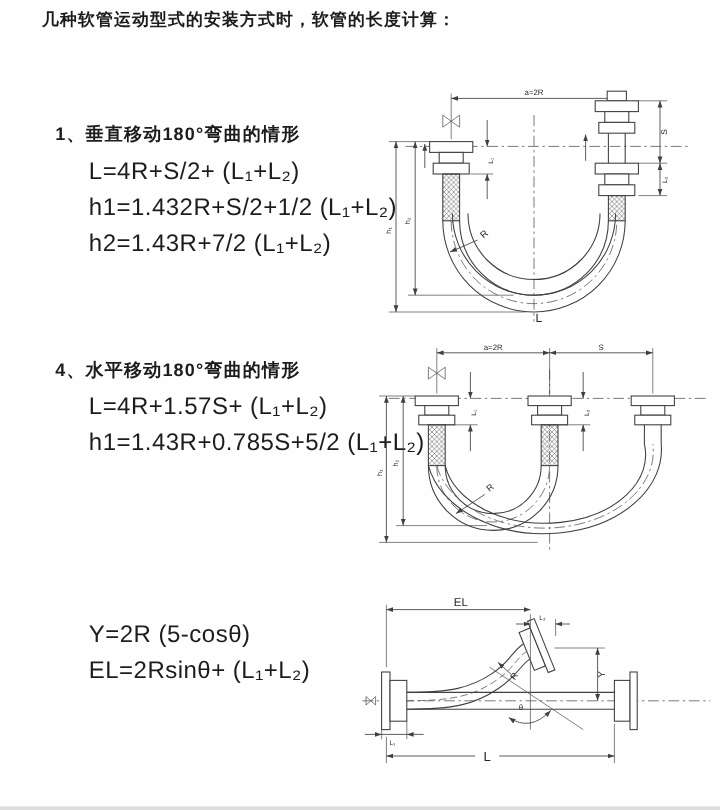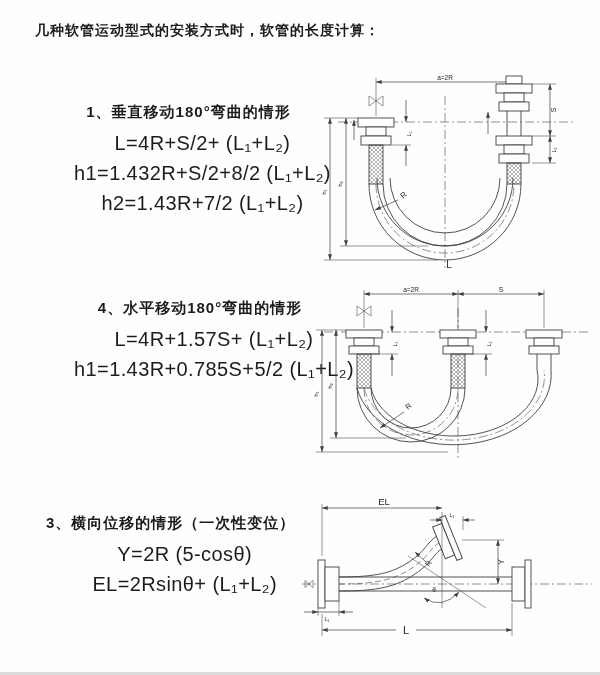--- a/index.html
+++ b/index.html
@@ -2,24 +2,24 @@
 <html><head>
 <meta charset="utf-8">
 <style>
   html,body{margin:0;padding:0;}
   body{
     width:600px;height:675px;position:relative;overflow:hidden;
     background:#fefefe;color:#1c1c1c;
     font-family:"Liberation Sans","DejaVu Sans",sans-serif;
   }
   .page-title{
-    position:absolute;left:35px;top:22px;
+    position:absolute;left:35px;top:8px;
     font-size:14px;font-weight:700;letter-spacing:1px;
   }
-  .section{position:absolute;left:46px;text-align:center;}
+  .section{position:absolute;left:46px;}
   .sec-1{top:103px}
   .sec-2{top:299px}
   .sec-3{top:514px}
   .sec-heading{font-size:15px;font-weight:700;letter-spacing:1px;margin:0 0 6px 0;}
   .formula{
     font-size:20px;line-height:30px;padding-left:28px;
     letter-spacing:.4px;font-weight:400;white-space:pre;
   }
   .diagram{position:absolute;}
   .d1{left:310px;top:72px;}
@@ -38,32 +38,31 @@
   .bottom-edge{position:absolute;left:0;bottom:0;width:600px;height:3px;background:#dcdcdc;}
 </style>
 </head>
 <body>
 
 <div class="page-title">几种软管运动型式的安装方式时，软管的长度计算：</div>
 
 <div class="section sec-1">
   <div class="sec-heading">1、垂直移动180°弯曲的情形</div>
   <div class="formula">L=4R+S/2+ (L₁+L₂)</div>
-  <div class="formula">h1=1.432R+S/2+8/2 (L₁+L₂)</div>
+  <div class="formula">h1=1.432R+S/2+1/2 (L₁+L₂)</div>
   <div class="formula">h2=1.43R+7/2 (L₁+L₂)</div>
 </div>
 
 <div class="section sec-2">
   <div class="sec-heading">4、水平移动180°弯曲的情形</div>
   <div class="formula">L=4R+1.57S+ (L₁+L₂)</div>
   <div class="formula">h1=1.43R+0.785S+5/2 (L₁+L₂)</div>
 </div>
 
 <div class="section sec-3">
-  <div class="sec-heading">3、横向位移的情形（一次性变位）</div>
   <div class="formula">Y=2R (5-cosθ)</div>
   <div class="formula">EL=2Rsinθ+ (L₁+L₂)</div>
 </div>
 
 <div class="diagram d1">
 <svg width="272" height="198" viewBox="0 0 272 198">
   <defs>
     <marker id="ar1" viewBox="0 0 10 10" refX="9" refY="5" markerWidth="9" markerHeight="9" orient="auto-start-reverse">
       <path d="M0,1.8 L9,5 L0,8.2 Z" fill="#404040"></path>
     </marker>

